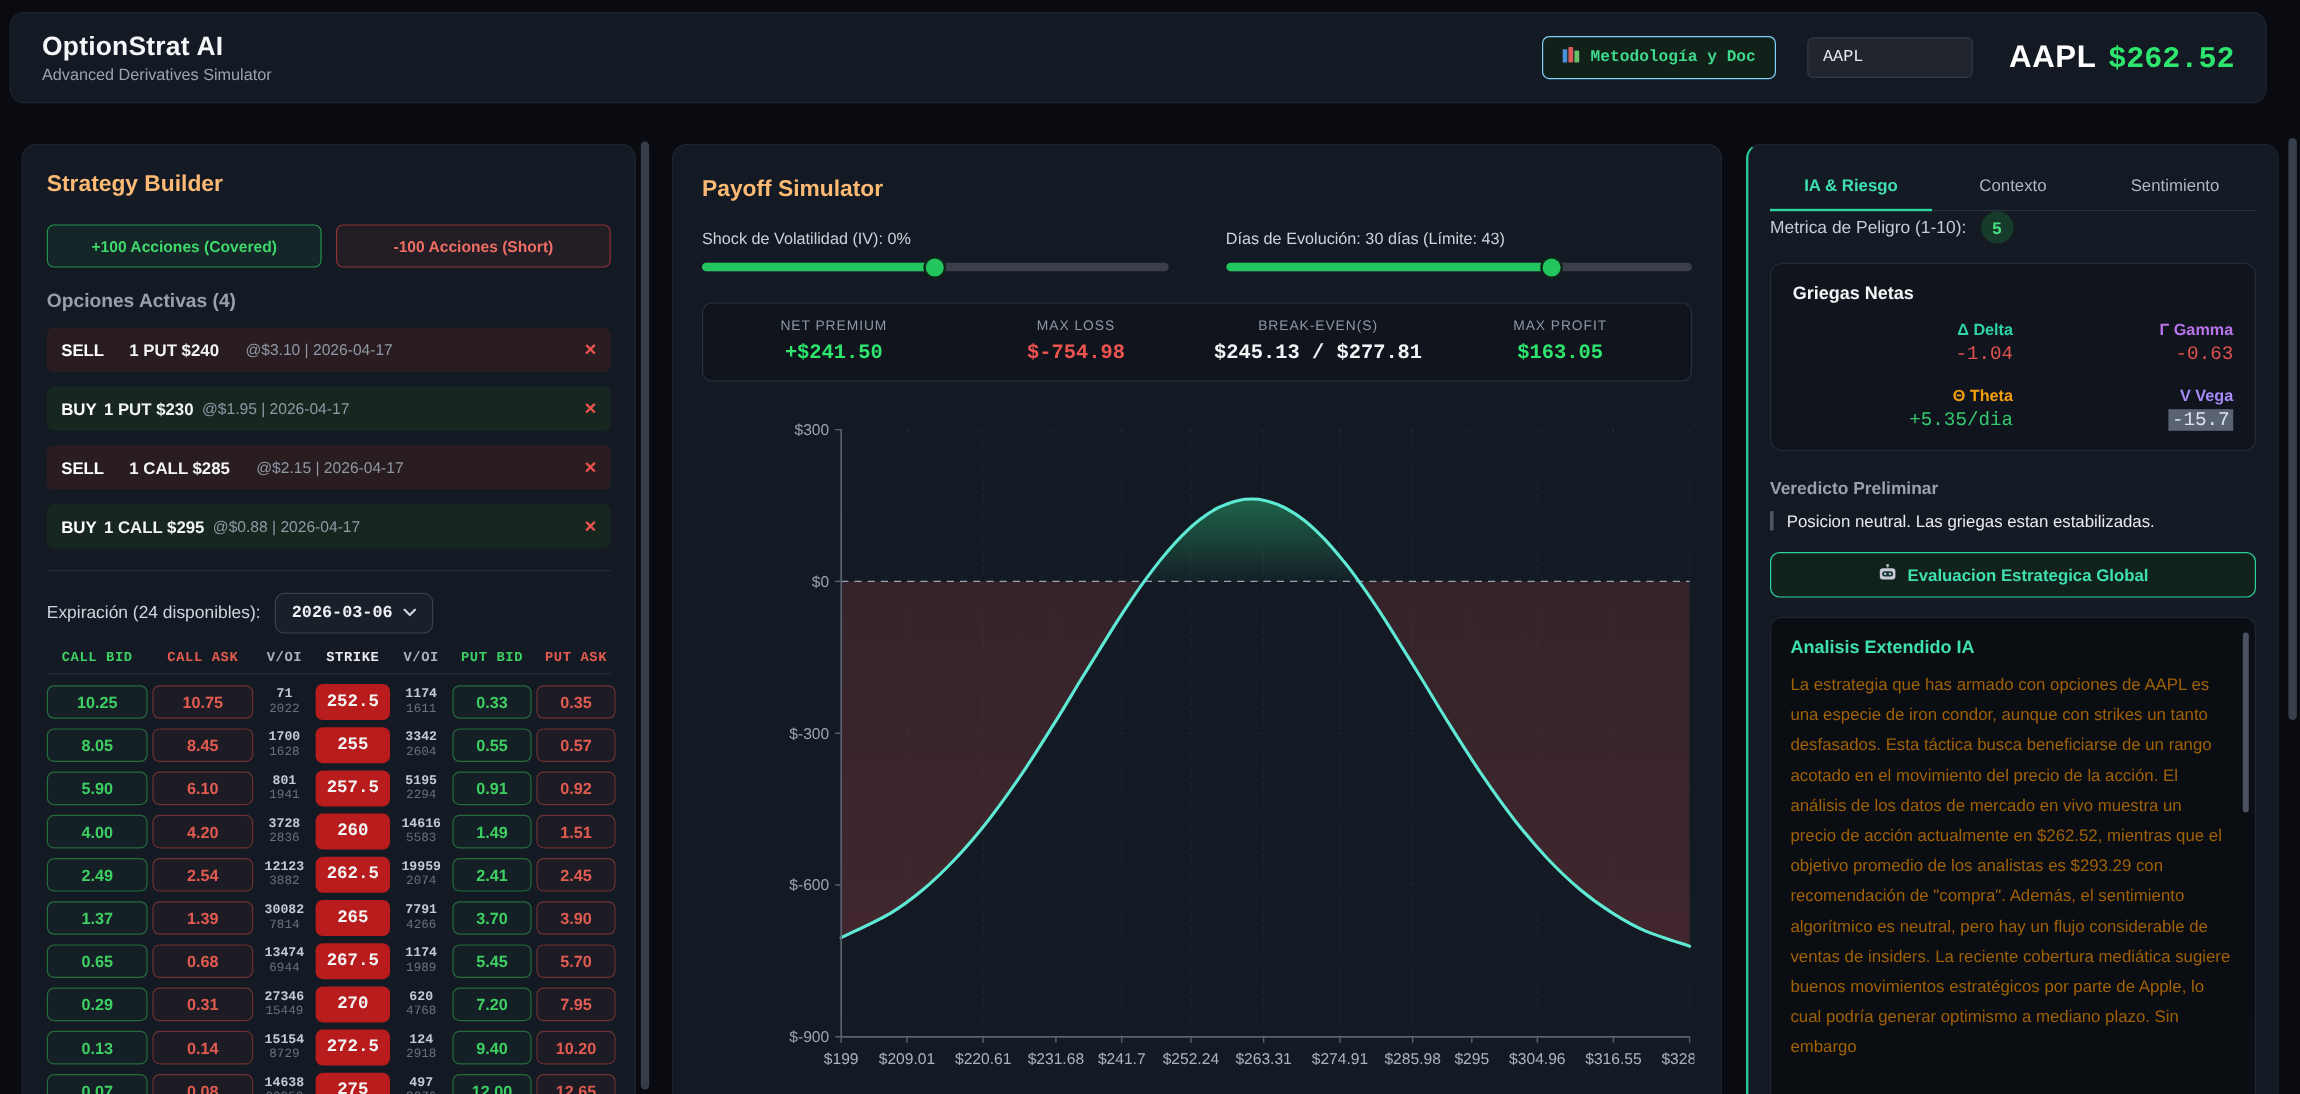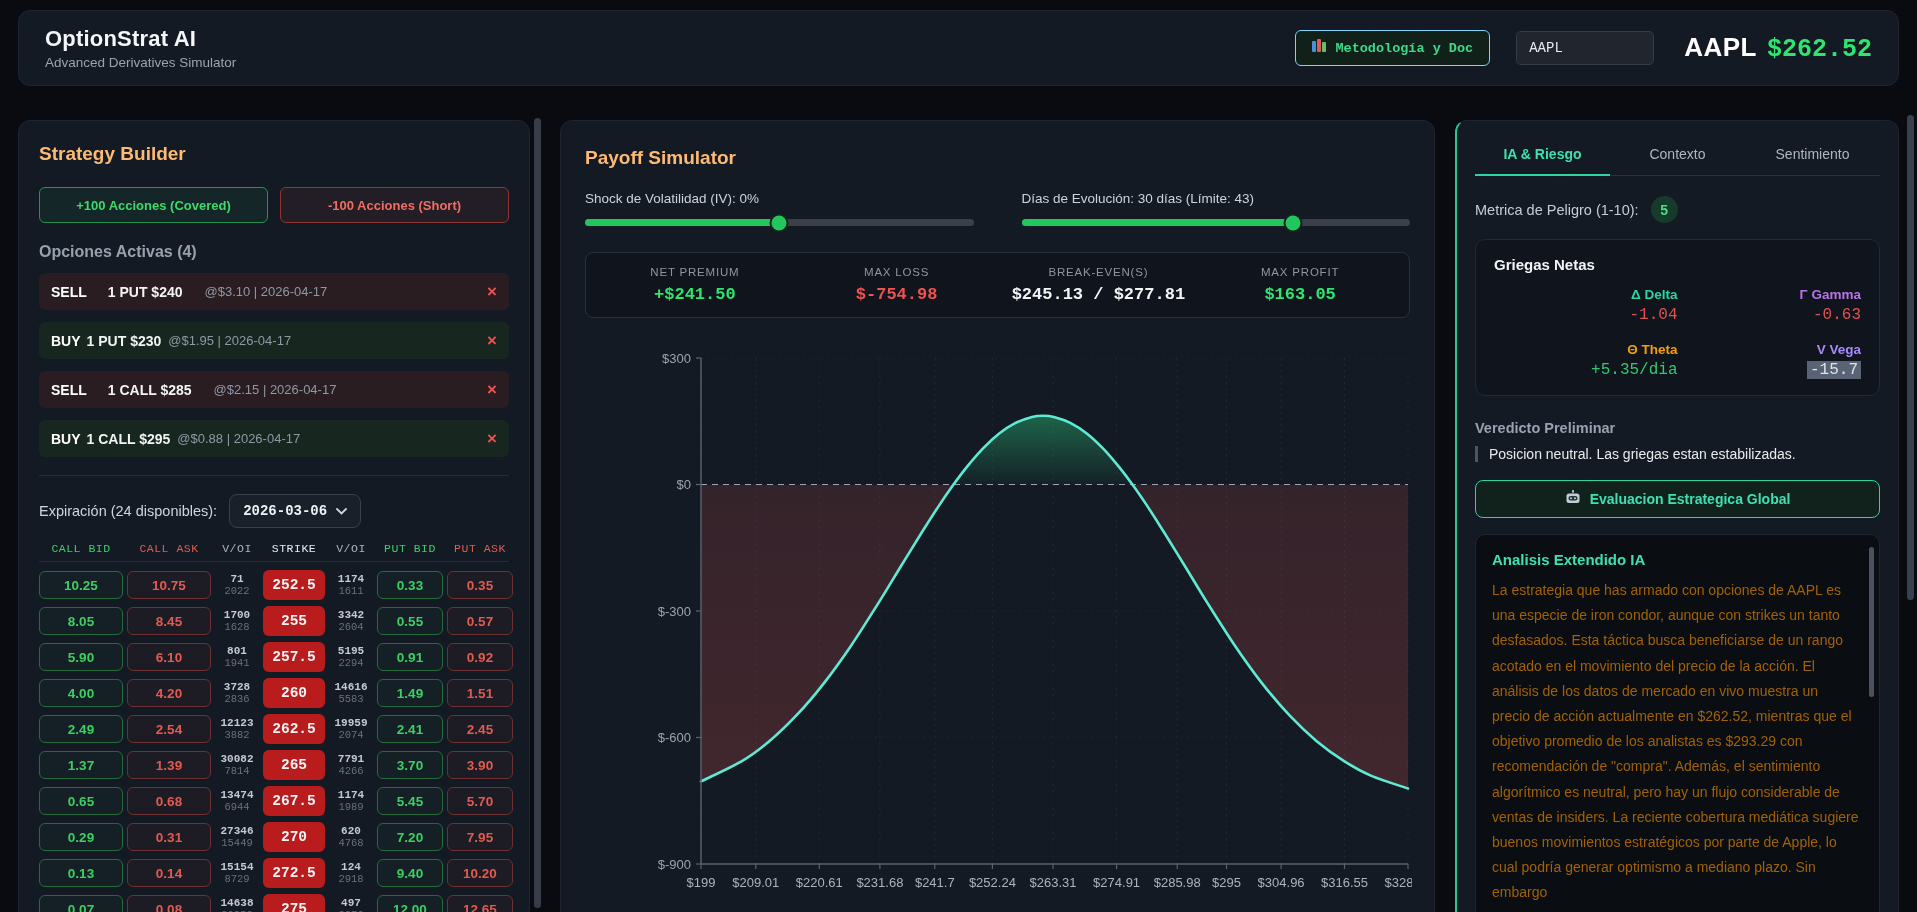--- a/index.html
+++ b/index.html
@@ -1,21 +1,21 @@
 <!DOCTYPE html>
 <html><head>
 <meta charset="utf-8">
 <style>
   * { margin:0; padding:0; box-sizing:border-box; }
   html,body { width:1917px; height:912px; overflow:hidden; }
   body { position:relative; background:#090b10; font-family:"Liberation Sans",sans-serif; color:#e5e7eb; }
   .panel { position:absolute; background:#141a23; border:1px solid #1e2530; border-radius:12px; }
 
   
-  .header { left:18px; top:10px; width:1881px; height:76px; display:flex; align-items:center; padding:0 26px; }
+  .header { left:8px; top:10px; width:1881px; height:76px; display:flex; align-items:center; padding:0 26px; }
   .header .titles { margin-right:auto; }
   .app-title { font-size:22px; font-weight:700; color:#f4f6f8; letter-spacing:.2px; }
   .app-sub { font-size:13.5px; color:#9aa3af; margin-top:3px; }
   .doc-btn { display:flex; align-items:center; gap:8px; height:36px; padding:0 16px; border:1px solid #7dd3fc; border-radius:6px; background:#11211a; color:#3fd98b; font-family:"Liberation Mono",monospace; font-size:13.5px; font-weight:700; cursor:pointer; }
   .ticker-input { margin-left:26px; width:138px; height:34px; background:#20252e; border:1px solid #343b47; border-radius:5px; color:#e8eaee; font-family:"Liberation Mono",monospace; font-size:14px; padding:0 12px; }
   .price-wrap { margin-left:30px; display:flex; align-items:baseline; gap:10px; }
   .price-ticker { font-size:26px; font-weight:800; color:#ffffff; letter-spacing:.5px; }
   .price-value { font-size:25px; font-weight:700; color:#2ee56e; font-family:"Liberation Mono",monospace; }
 
   
@@ -32,21 +32,21 @@
   .pos .side { font-weight:800; color:#fff; margin-right:6px; }
   .pos .desc { font-weight:600; color:#f1f3f5; }
   .pos .detail { color:#8f98a5; font-size:13px; margin-left:7px; }
   .pos .close { margin-left:auto; color:#ef5350; font-size:17px; font-weight:600; background:none; border:none; cursor:pointer; line-height:1; }
   .divider { border-top:1px solid #272d38; margin:18px 0 18px; }
   .exprow { display:flex; align-items:center; gap:12px; margin-bottom:14px; }
   .explabel { font-size:14.5px; color:#cfd5dd; }
   .expselect { display:flex; align-items:center; gap:9px; height:34px; padding:0 13px; background:#1a202a; border:1px solid #39404d; border-radius:8px; font-family:"Liberation Mono",monospace; font-size:14px; font-weight:700; color:#eef1f4; cursor:pointer; }
   .chain-head,.chain-row { display:grid; grid-template-columns:84px 84px 44px 62px 44px 66px 66px; gap:4px; align-items:center; }
   .chain-head { margin-bottom:8px; padding-bottom:6px; border-bottom:1px solid #262d38; }
-  .chain-head span { font-family:"Liberation Mono",monospace; font-size:11.5px; font-weight:400; text-align:center; letter-spacing:.5px; }
+  .chain-head span { font-family:"Liberation Mono",monospace; font-size:11.5px; font-weight:700; text-align:center; letter-spacing:.5px; }
   .h-green { color:#3ecf63; } .h-red { color:#e25b50; } .h-gray { color:#aab2bd; } .h-white { color:#e8eaee; }
   .chain-row { margin-bottom:6px; }
   .pill { display:flex; align-items:center; justify-content:center; height:28px; border-radius:6px; font-size:13.5px; font-weight:600; cursor:pointer; }
   .pill.bid { border:1px solid #256c3c; color:#3ecf63; background:rgba(34,197,94,.04); }
   .pill.ask { border:1px solid #6e3030; color:#e25b50; background:rgba(224,82,82,.05); }
   .voi { display:flex; flex-direction:column; align-items:center; line-height:1.15; font-family:"Liberation Mono",monospace; }
   .voi b { font-size:11px; color:#c3cad4; font-weight:700; }
   .voi i { font-style:normal; font-size:10.5px; color:#69717d; }
   .strike { display:flex; align-items:center; justify-content:center; height:30px; background:#b91c1c; border-radius:6px; font-family:"Liberation Mono",monospace; font-size:14.5px; font-weight:700; color:#f3f4f6; }
 
@@ -75,21 +75,21 @@
   .axisline { fill:none; stroke:#59626f; stroke-width:1.4; }
   .axis { stroke:#59626f; stroke-width:1.2; }
   .ylab { fill:#9ca3af; font:13px "Liberation Sans",sans-serif; text-anchor:end; }
   .xlab { fill:#aab3bf; font:13px "Liberation Sans",sans-serif; text-anchor:middle; }
 
   
   .right { left:1455px; top:120px; width:444px; height:1000px; padding:14px 18px; border-left:2px solid #27c793; }
   .tabs { display:flex; border-bottom:1px solid #2a313c; }
   .tab { flex:1; text-align:center; padding:11px 0 12px; font-size:14px; color:#aeb6c2; cursor:pointer; border-bottom:2px solid transparent; margin-bottom:-1px; }
   .tab.active { color:#3fe0b0; font-weight:700; border-bottom:2px solid #2dd4a0; }
-  .riskrow { display:flex; align-items:center; gap:12px; margin-top:20px; font-size:14.5px; color:#c6ccd6; }
+  .riskrow { display:flex; align-items:center; gap:12px; font-size:14.5px; color:#c6ccd6; }
   .riskbadge { width:27px; height:27px; border-radius:50%; background:#173b2a; color:#4ade80; font-weight:700; font-size:14px; display:flex; align-items:center; justify-content:center; }
   .gcard { margin-top:16px; background:#10151d; border:1px solid #232a35; border-radius:10px; padding:16px 18px; }
   .gtitle { font-size:15px; font-weight:700; color:#f3f4f6; margin-bottom:14px; }
   .ggrid { display:grid; grid-template-columns:1fr 1fr; row-gap:18px;text-align:right; }
   .glabel { font-size:13.5px; font-weight:700; margin-bottom:4px; }
   .gvalue { font-family:"Liberation Mono",monospace; font-size:16px; }
   .g-delta .glabel { color:#2dd4a0; } .g-gamma .glabel { color:#b873e8; }
   .g-theta .glabel { color:#f59e0b; } .g-vega .glabel { color:#a78bfa; }
   .val-red { color:#e0524e; } .val-green { color:#35c76f; }
   .val-sel { color:#dde3ec; background:#5a6373; padding:0 3px; }

